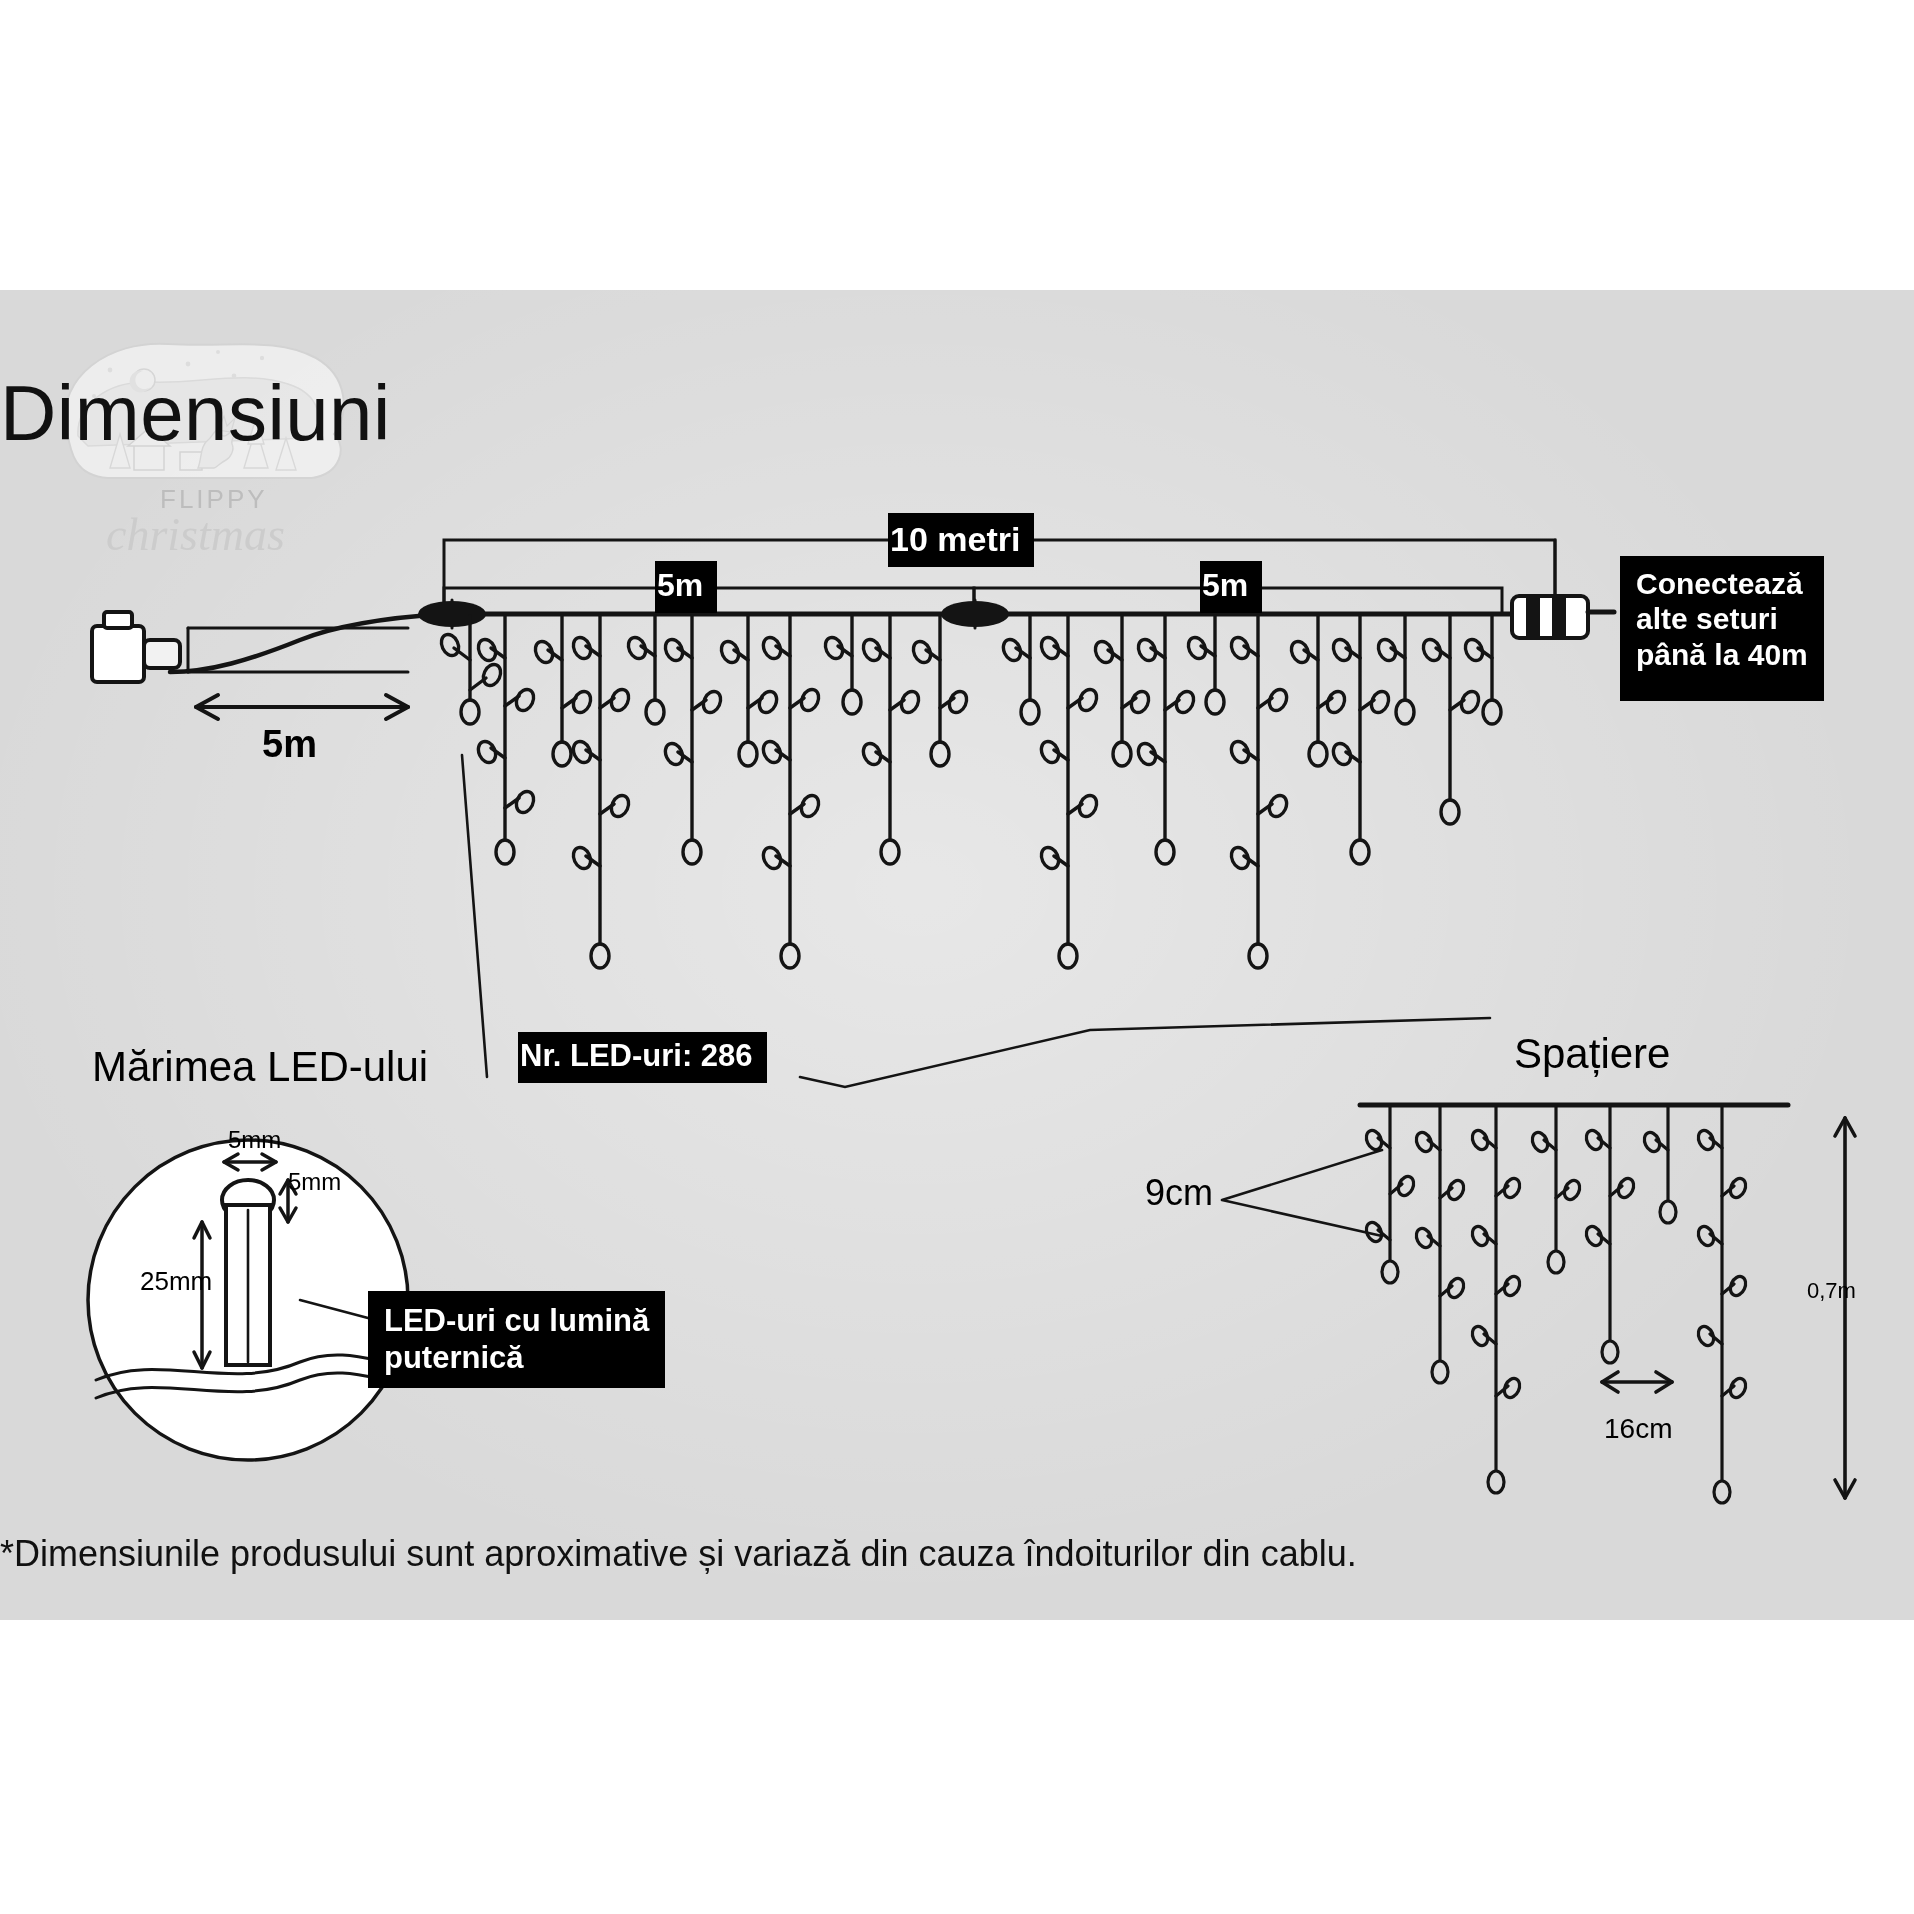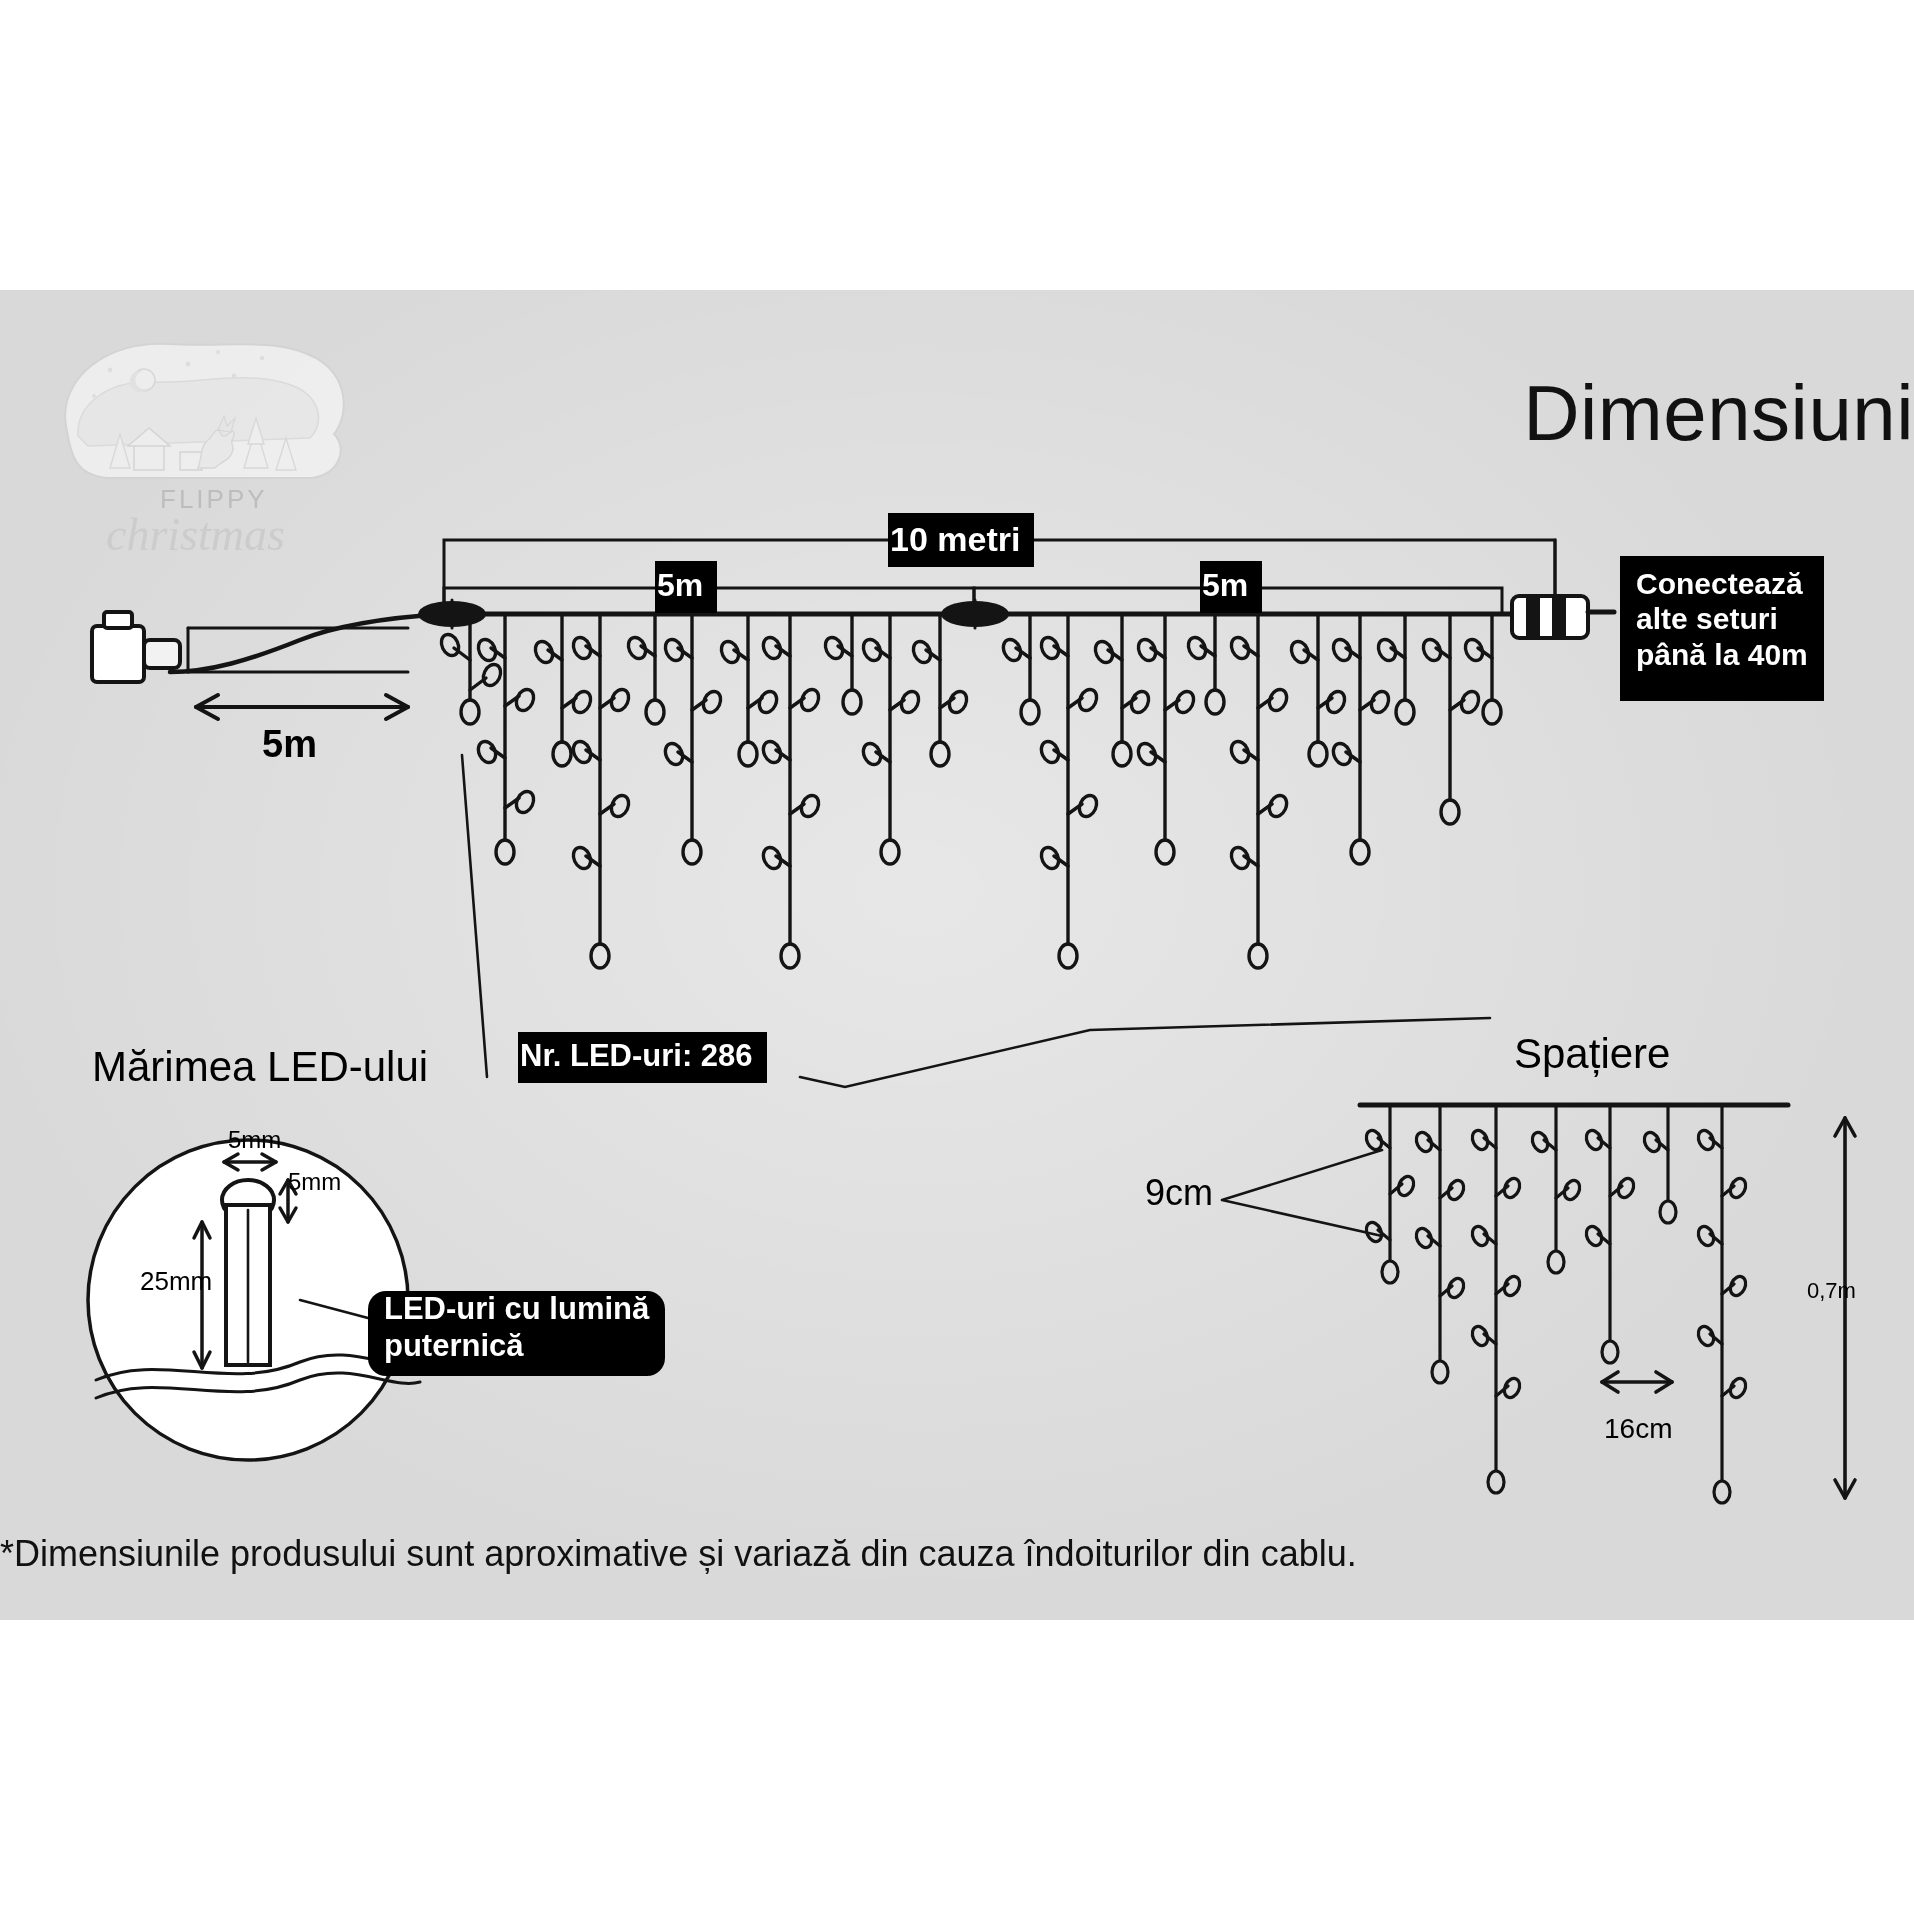--- a/index.html
+++ b/index.html
@@ -58,31 +58,31 @@
   .plain {
     position: absolute;
     color: #000000;
     white-space: pre-line;
   }
   #title {
     position: absolute;
     left: 0;
     right: 0;
     top: 368px;
-    text-align: right;
+    text-align: left;
     font-size: 78px;
     color: #111111;
     letter-spacing: 0.5px;
   }
   #chip-10m   { left: 888px;  top: 513px;  font-size: 34px; }
   #chip-5m-a  { left: 655px;  top: 561px;  font-size: 32px; }
   #chip-5m-b  { left: 1200px; top: 561px;  font-size: 32px; }
   #chip-connect { left: 1620px; top: 556px; font-size: 30px; padding: 10px 16px 29px 16px; }
   #chip-leds  { left: 518px;  top: 1032px; font-size: 31px; }
-  #chip-bright { left: 368px; top: 1291px; font-size: 31px; padding: 0 16px 12px 16px; border-radius: 18px; }
+  #chip-bright { left: 368px; top: 1291px; font-size: 31px; padding: 12px 16px 12px 16px; }
 
   #lbl-5m-cord { left: 262px;  top: 723px;  font-size: 38px; font-weight: bold; }
   #lbl-marimea { left: 92px;   top: 1043px; font-size: 42px; }
   #lbl-spatiere{ left: 1514px; top: 1030px; font-size: 42px; }
   #lbl-5mm-w   { left: 228px;  top: 1126px; font-size: 24px; }
   #lbl-5mm-h   { left: 288px;  top: 1168px; font-size: 24px; }
   #lbl-25mm    { left: 140px;  top: 1266px; font-size: 26px; }
   #lbl-9cm     { left: 1133px; top: 1172px; font-size: 36px; margin-left: 12px; }
   #lbl-07m     { left: 1807px; top: 1278px; font-size: 22px; }
   #lbl-16cm    { left: 1604px; top: 1413px; font-size: 28px; }

